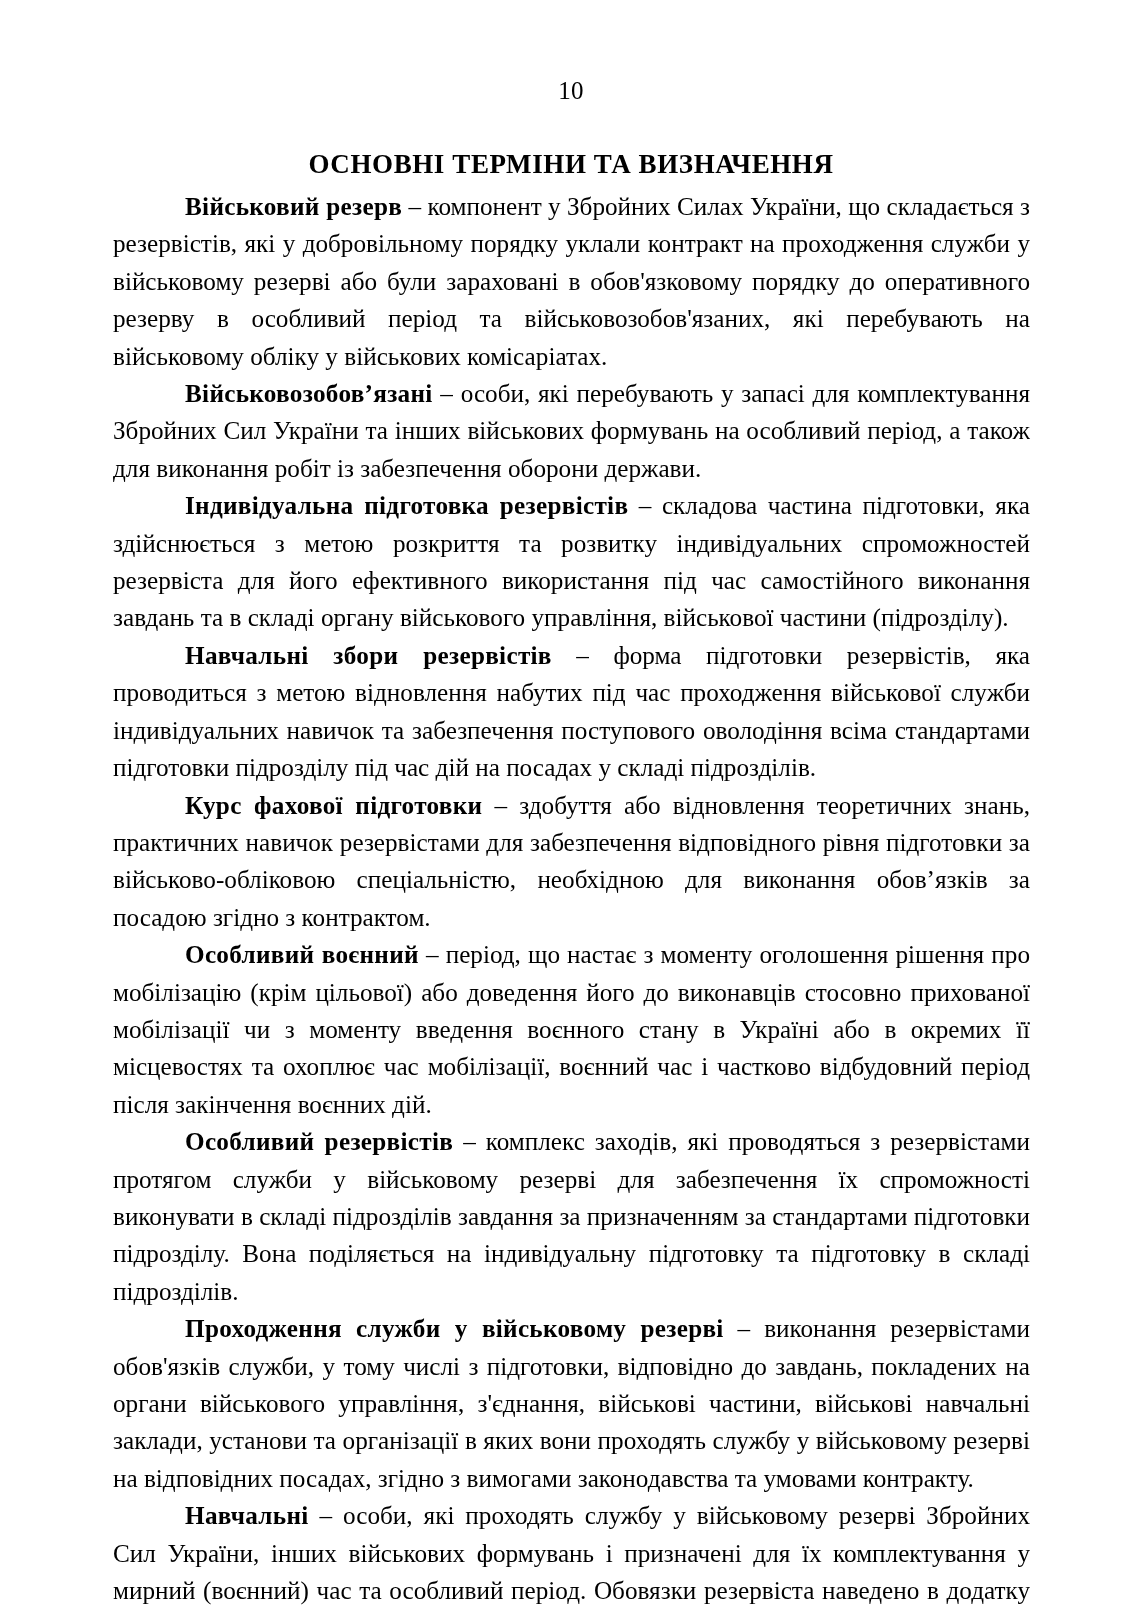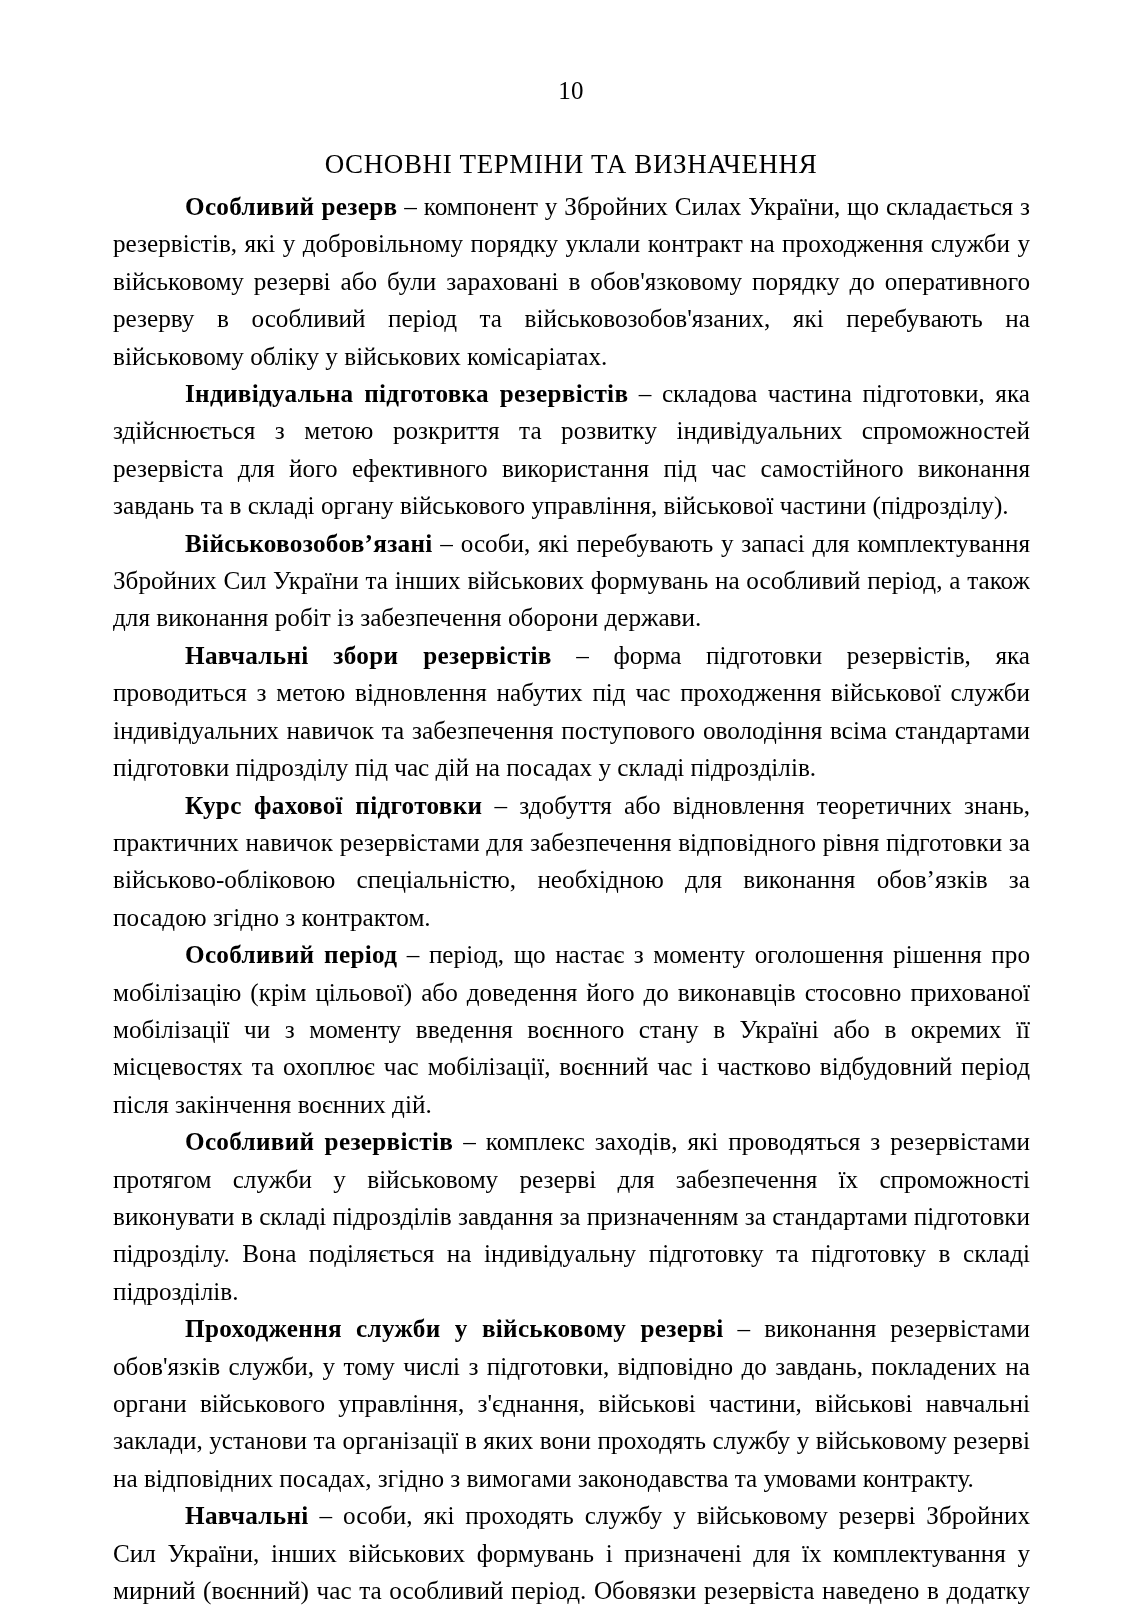--- a/index.html
+++ b/index.html
@@ -32,21 +32,21 @@
     line-height: 1;
     letter-spacing: 0.2px;
   }
   .doc-title {
     position: absolute;
     top: 132px;
     left: 0;
     width: 1142px;
     text-align: center;
     font-size: 27px;
-    font-weight: normal;
+    font-weight: bold;
     letter-spacing: 0.6px;
     line-height: 1.1;
   }
   .body-block {
     position: absolute;
     top: 188px;
     left: 113px;
     width: 917px;
   }
   p.para {
@@ -70,36 +70,36 @@
 <body>
 
 <div class="page">
 
   <div class="page-number">10</div>
 
   <h1 class="doc-title">ОСНОВНІ ТЕРМІНИ ТА ВИЗНАЧЕННЯ</h1>
 
   <div class="body-block">
     <p class="para">
-      <span class="term">Особливий резерв</span><span> – компонент у Збройних Силах України, що складається з резервістів, які у добровільному порядку уклали контракт на проходження служби у військовому резерві або були зараховані в обов'язковому порядку до оперативного резерву в особливий період та військовозобов'язаних, які перебувають на військовому обліку у військових комісаріатах.</span>
+      <span class="term">Військовий резерв</span><span> – компонент у Збройних Силах України, що складається з резервістів, які у добровільному порядку уклали контракт на проходження служби у військовому резерві або були зараховані в обов'язковому порядку до оперативного резерву в особливий період та військовозобов'язаних, які перебувають на військовому обліку у військових комісаріатах.</span>
+    </p>
+    <p class="para">
+      <span class="term">Військовозобов’язані</span><span> – особи, які перебувають у запасі для комплектування Збройних Сил України та інших військових формувань на особливий період, а також для виконання робіт із забезпечення оборони держави.</span>
     </p>
     <p class="para">
       <span class="term">Індивідуальна підготовка резервістів</span><span> – складова частина підготовки, яка здійснюється з метою розкриття та розвитку індивідуальних спроможностей резервіста для його ефективного використання під час самостійного виконання завдань та в складі органу військового управління, військової частини (підрозділу).</span>
-    </p>
-    <p class="para">
-      <span class="term">Військовозобов’язані</span><span> – особи, які перебувають у запасі для комплектування Збройних Сил України та інших військових формувань на особливий період, а також для виконання робіт із забезпечення оборони держави.</span>
     </p>
     <p class="para">
       <span class="term">Навчальні збори резервістів</span><span> – форма підготовки резервістів, яка проводиться з метою відновлення набутих під час проходження військової служби індивідуальних навичок та забезпечення поступового оволодіння всіма стандартами підготовки підрозділу під час дій на посадах у складі підрозділів.</span>
     </p>
     <p class="para">
       <span class="term">Курс фахової підготовки</span><span> – здобуття або відновлення теоретичних знань, практичних навичок резервістами для забезпечення відповідного рівня підготовки за військово-обліковою спеціальністю, необхідною для виконання обов’язків за посадою згідно з контрактом.</span>
     </p>
     <p class="para">
-      <span class="term">Особливий період</span><span> – період, що настає з моменту оголошення рішення про мобілізацію (крім цільової) або доведення його до виконавців стосовно прихованої мобілізації чи з моменту введення воєнного стану в Україні або в окремих її місцевостях та охоплює час мобілізації, воєнний час і частково відбудовний період після закінчення воєнних дій.</span>
+      <span class="term">Особливий воєнний</span><span> – період, що настає з моменту оголошення рішення про мобілізацію (крім цільової) або доведення його до виконавців стосовно прихованої мобілізації чи з моменту введення воєнного стану в Україні або в окремих її місцевостях та охоплює час мобілізації, воєнний час і частково відбудовний період після закінчення воєнних дій.</span>
     </p>
     <p class="para">
       <span class="term">Особливий резервістів</span><span> – комплекс заходів, які проводяться з резервістами протягом служби у військовому резерві для забезпечення їх спроможності виконувати в складі підрозділів завдання за призначенням за стандартами підготовки підрозділу. Вона поділяється на індивідуальну підготовку та підготовку в складі підрозділів.</span>
     </p>
     <p class="para">
       <span class="term">Проходження служби у військовому резерві</span><span> – виконання резервістами обов'язків служби, у тому числі з підготовки, відповідно до завдань, покладених на органи військового управління, з'єднання, військові частини, військові навчальні заклади, установи та організації в яких вони проходять службу у військовому резерві на відповідних посадах, згідно з вимогами законодавства та умовами контракту.</span>
     </p>
     <p class="para">
       <span class="term">Навчальні</span><span> – особи, які проходять службу у військовому резерві Збройних Сил України, інших військових формувань і призначені для їх комплектування у мирний (воєнний) час та особливий період. Обовязки резервіста наведено в додатку 1.</span>
     </p>

